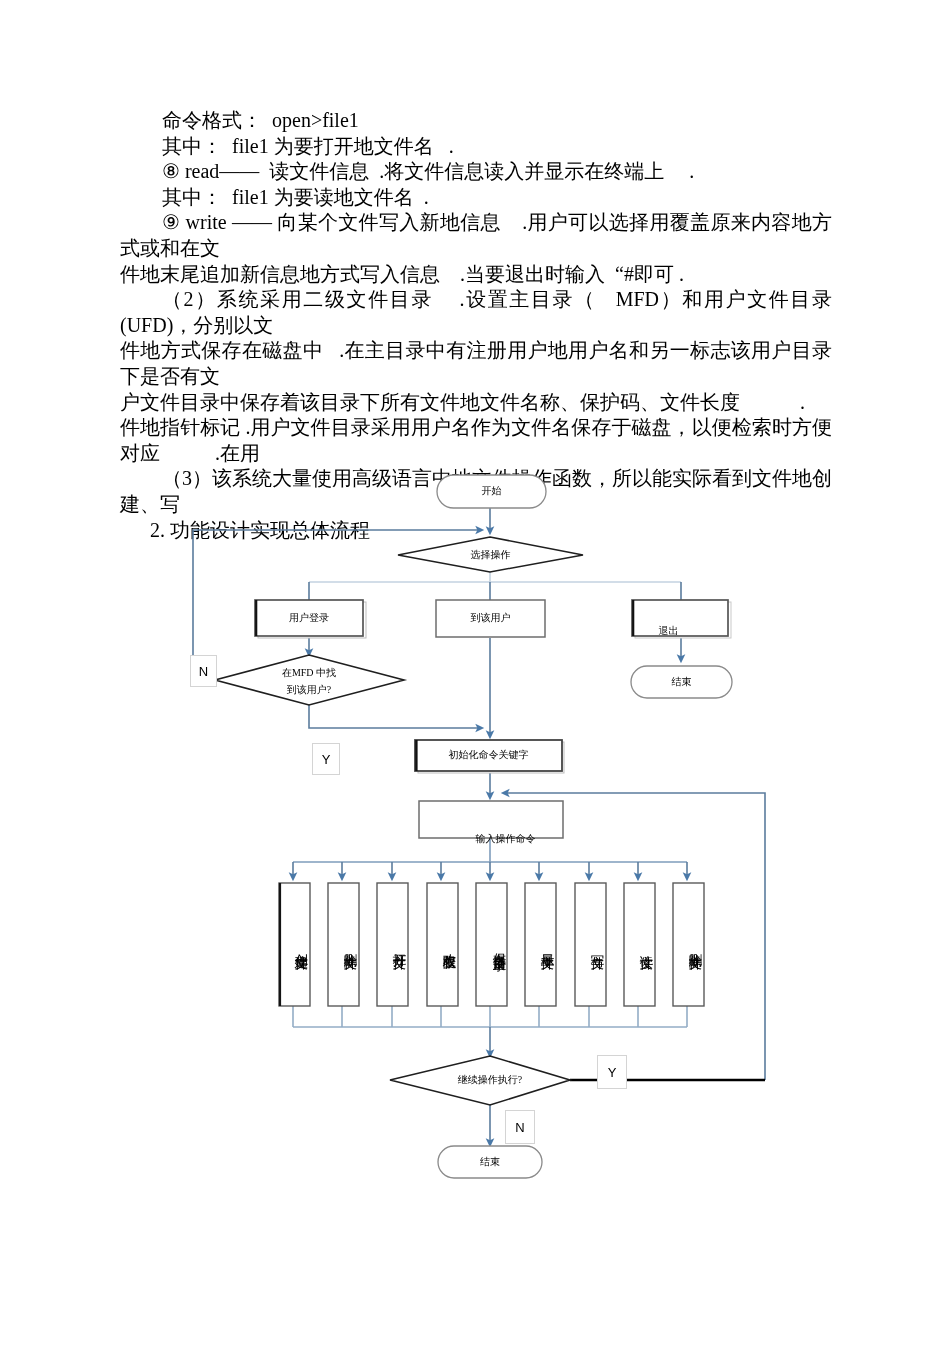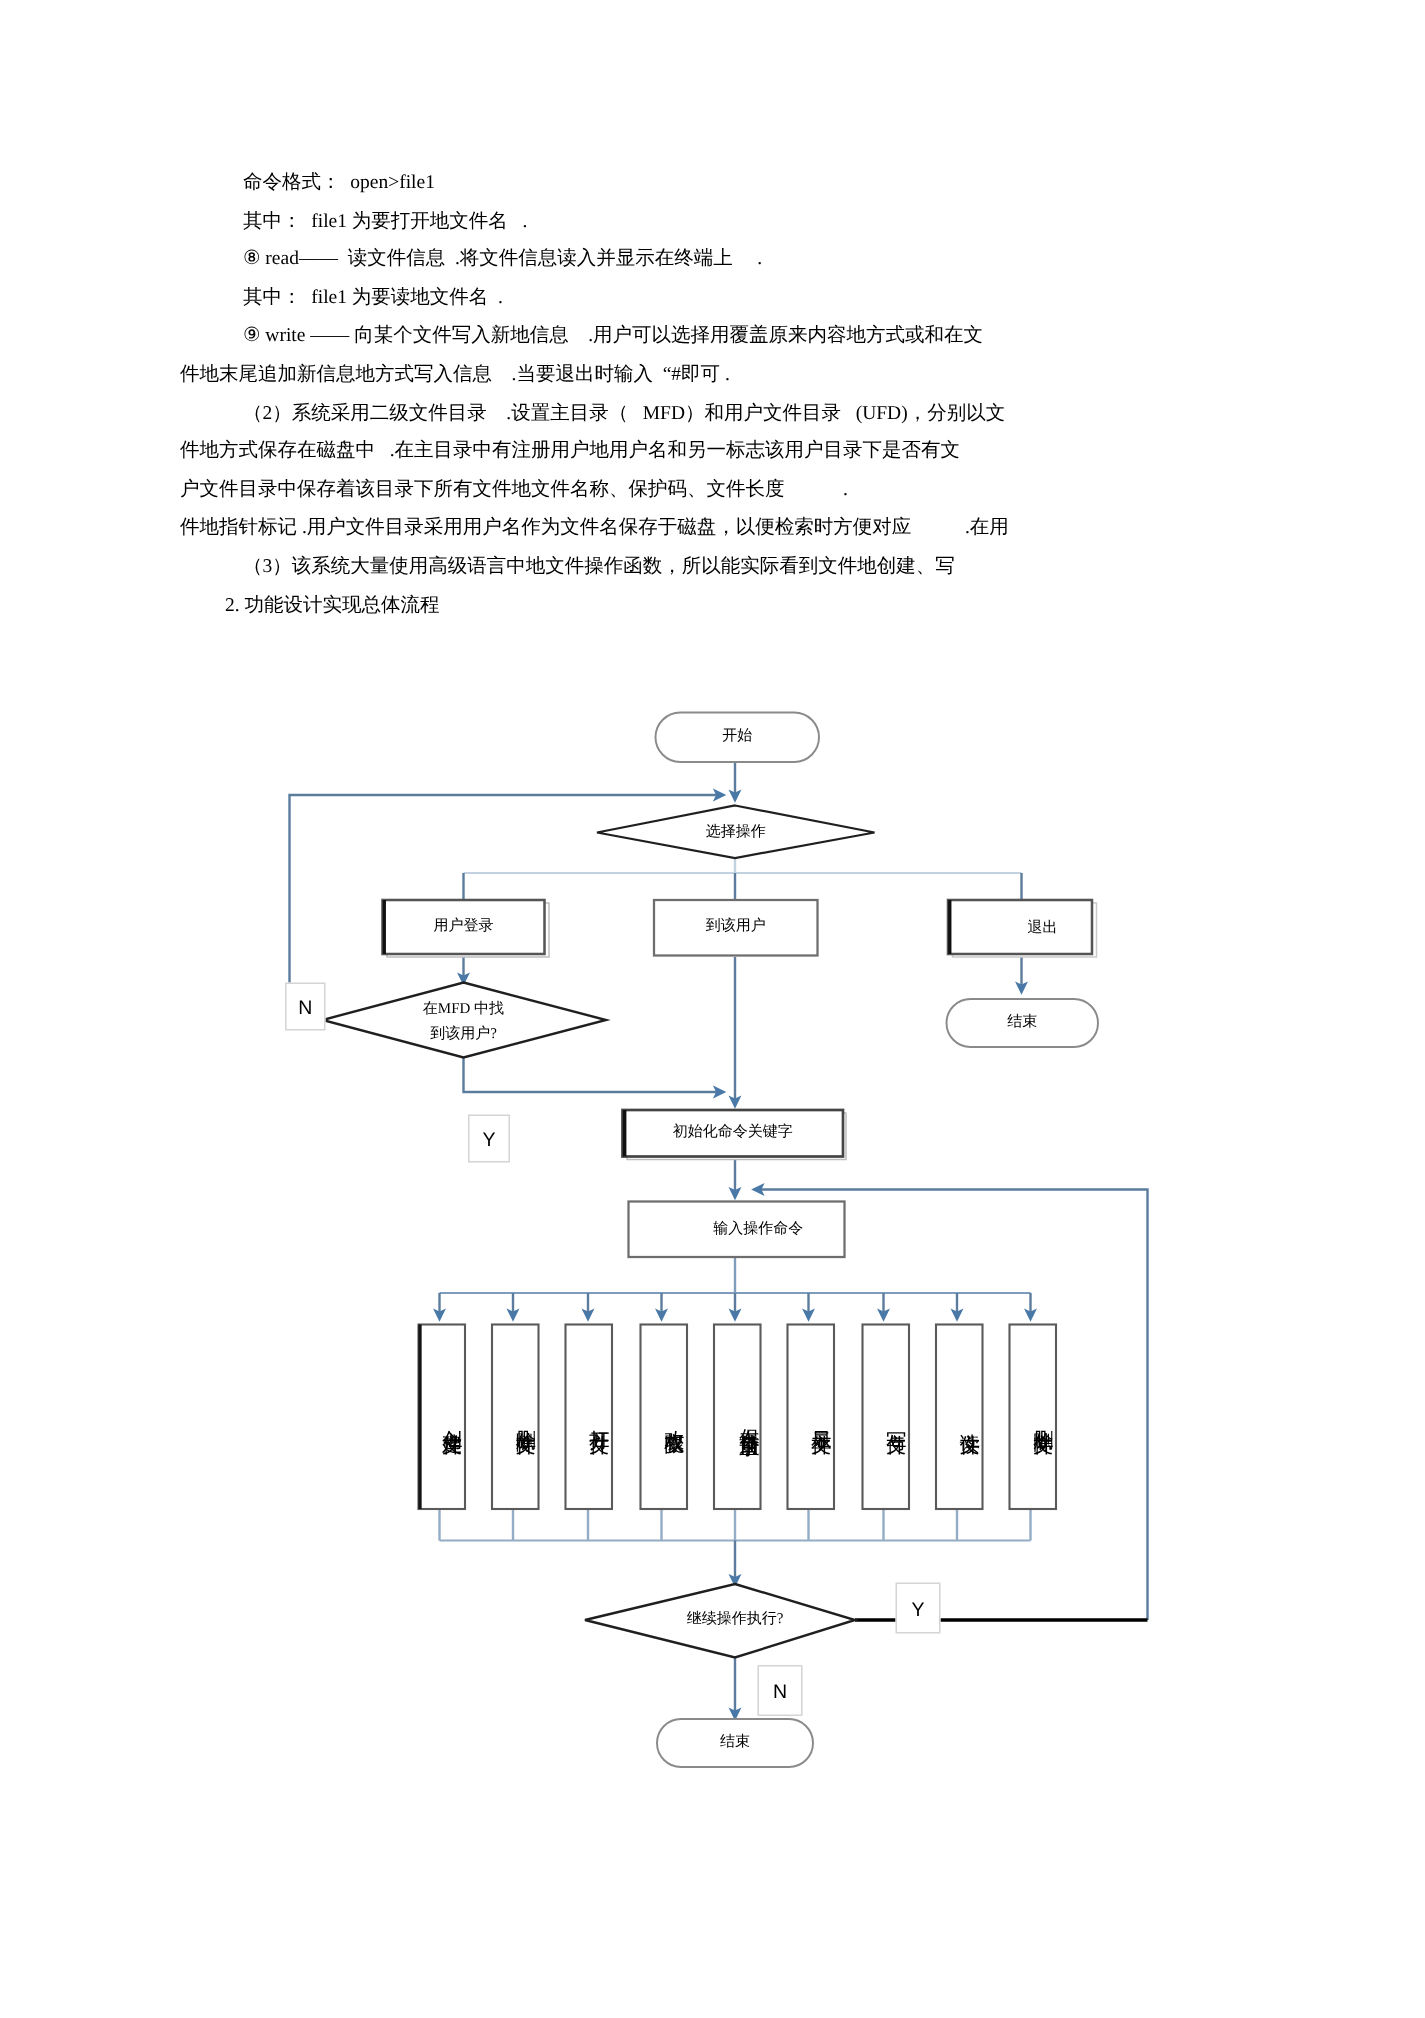--- a/index.html
+++ b/index.html
@@ -15,21 +15,21 @@
     color: #000000;
     overflow: hidden;
   }
 
   
   #doc-text {
     position: absolute;
     left: 120px;
     top: 108px;
     width: 712px;
-    font-size: 13px;
+    font-size: 20px;
     line-height: 25.6px;
   }
   #doc-text p {
     margin: 0;
     white-space: pre-wrap;
     text-align: justify;
   }
   .indent-1 { text-indent: 42px; }
   .indent-2 { text-indent: 30px; }
 
@@ -201,26 +201,26 @@
       <polygon points="490,601 570,625 490,650 390,625" fill="#ffffff" stroke="#1f1f1f" stroke-width="1.6"></polygon>
 
       <rect x="438" y="691" width="104" height="32" rx="16" ry="16" fill="#ffffff" stroke="#8a8a8a" stroke-width="1.3"></rect>
     </g>
   </svg>
 
   <div class="fc-label" style="left:437px; top:28px; width:109px;">开始</div>
   <div class="fc-label" style="left:398px; top:92px; width:185px;">选择操作</div>
   <div class="fc-label" style="left:255px; top:155px; width:108px;">用户登录</div>
   <div class="fc-label" style="left:436px; top:155px; width:109px;">到该用户</div>
-  <div class="fc-label" style="left:632px; top:156px; width:73px;text-align:right;">退出</div>
+  <div class="fc-label" style="left:632px; top:168px; width:73px;">退出</div>
   <div class="fc-label two-line" style="left:249px; top:209px; width:120px;">在MFD 中找</div>
   <div class="fc-label two-line" style="left:249px; top:226px; width:120px;">到该用户?</div>
   <div class="fc-label" style="left:631px; top:219px; width:101px;">结束</div>
   <div class="fc-label" style="left:415px; top:292px; width:147px;">初始化命令关键字</div>
-  <div class="fc-label" style="left:419px; top:357px; width:173px;">输入操作命令</div>
+  <div class="fc-label" style="left:419px; top:376px; width:173px;">输入操作命令</div>
   <div class="fc-label" style="left:400px; top:617px; width:180px;">继续操作执行?</div>
   <div class="fc-label" style="left:438px; top:699px; width:104px;">结束</div>
 
   <div class="fc-vert" style="left:279px; top:434px; width:31px; height:112px;">创建文件</div>
   <div class="fc-vert" style="left:328px; top:434px; width:31px; height:112px;">删除文件</div>
   <div class="fc-vert" style="left:377px; top:434px; width:31px; height:112px;">打开文件</div>
   <div class="fc-vert" style="left:427px; top:434px; width:31px; height:112px;">改变权限</div>
   <div class="fc-vert" style="left:476px; top:430px; width:31px; height:120px; line-height:16.5px;">保存当前主目录</div>
   <div class="fc-vert" style="left:525px; top:434px; width:31px; height:112px;">显示文件</div>
   <div class="fc-vert" style="left:575px; top:434px; width:31px; height:112px;">写文件</div>

